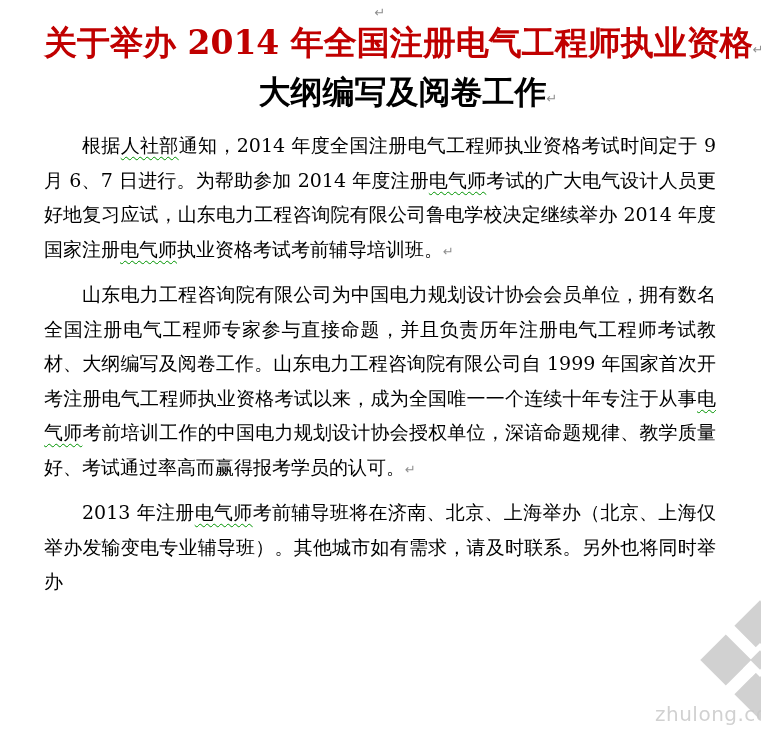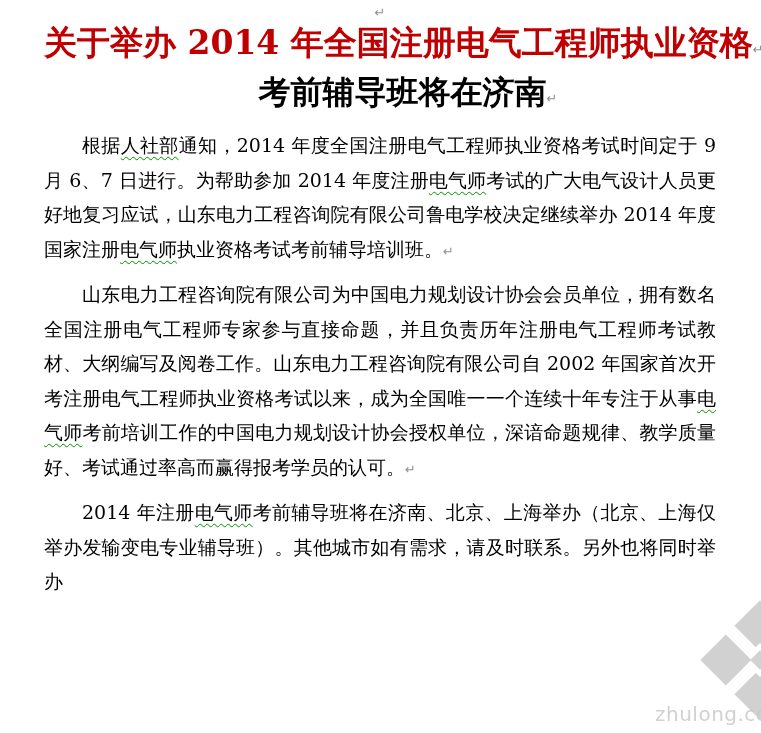--- a/index.html
+++ b/index.html
@@ -69,27 +69,27 @@
   </svg>
 
   <div class="content">
 
     <div class="empty-line">
       <span class="pilcrow">↵</span>
     </div>
 
     <h1 class="title-red"><span>关于举办 2014 年全国注册电气工程师执业资格</span><span class="pilcrow">↵</span></h1>
 
-    <h1 class="title-black"><span>考前辅导班将在济南</span><span class="pilcrow">↵</span></h1>
+    <h1 class="title-black"><span>大纲编写及阅卷工作</span><span class="pilcrow">↵</span></h1>
 
 
     <p class="body-line indent"><span>根据</span><span class="wavy">人社部</span><span>通知，2014 年度全国注册电气工程师执业资格考试时间定于 9 月 6、7 日进行。为帮助参加 2014 年度注册</span><span class="wavy">电气师</span><span>考试的广大电气设计人员更好地复习应试，山东电力工程咨询院有限公司鲁电学校决定继续举办 2014 年度国家注册</span><span class="wavy">电气师</span><span>执业资格考试考前辅导培训班。</span><span class="pilcrow">↵</span></p>
 
-    <p class="body-line indent"><span>山东电力工程咨询院有限公司为中国电力规划设计协会会员单位，拥有数名全国注册电气工程师专家参与直接命题，并且负责历年注册电气工程师考试教材、大纲编写及阅卷工作。山东电力工程咨询院有限公司自 2002 年国家首次开考注册电气工程师执业资格考试以来，成为全国唯一一个连续十年专注于从事</span><span class="wavy">电气师</span><span>考前培训工作的中国电力规划设计协会授权单位，深谙命题规律、教学质量好、考试通过率高而赢得报考学员的认可。</span><span class="pilcrow">↵</span></p>
+    <p class="body-line indent"><span>山东电力工程咨询院有限公司为中国电力规划设计协会会员单位，拥有数名全国注册电气工程师专家参与直接命题，并且负责历年注册电气工程师考试教材、大纲编写及阅卷工作。山东电力工程咨询院有限公司自 1999 年国家首次开考注册电气工程师执业资格考试以来，成为全国唯一一个连续十年专注于从事</span><span class="wavy">电气师</span><span>考前培训工作的中国电力规划设计协会授权单位，深谙命题规律、教学质量好、考试通过率高而赢得报考学员的认可。</span><span class="pilcrow">↵</span></p>
 
 
-    <p class="body-line indent"><span>2014 年注册</span><span class="wavy">电气师</span><span>考前辅导班将在济南、北京、上海举办（北京、上海仅举办发输变电专业辅导班）。其他城市如有需求，请及时联系。另外也将同时举办</span></p>
+    <p class="body-line indent"><span>2013 年注册</span><span class="wavy">电气师</span><span>考前辅导班将在济南、北京、上海举办（北京、上海仅举办发输变电专业辅导班）。其他城市如有需求，请及时联系。另外也将同时举办</span></p>
 
   </div>
 
   <div class="wm-text">zhulong.com</div>
 
 </div>
 
 </body></html>

